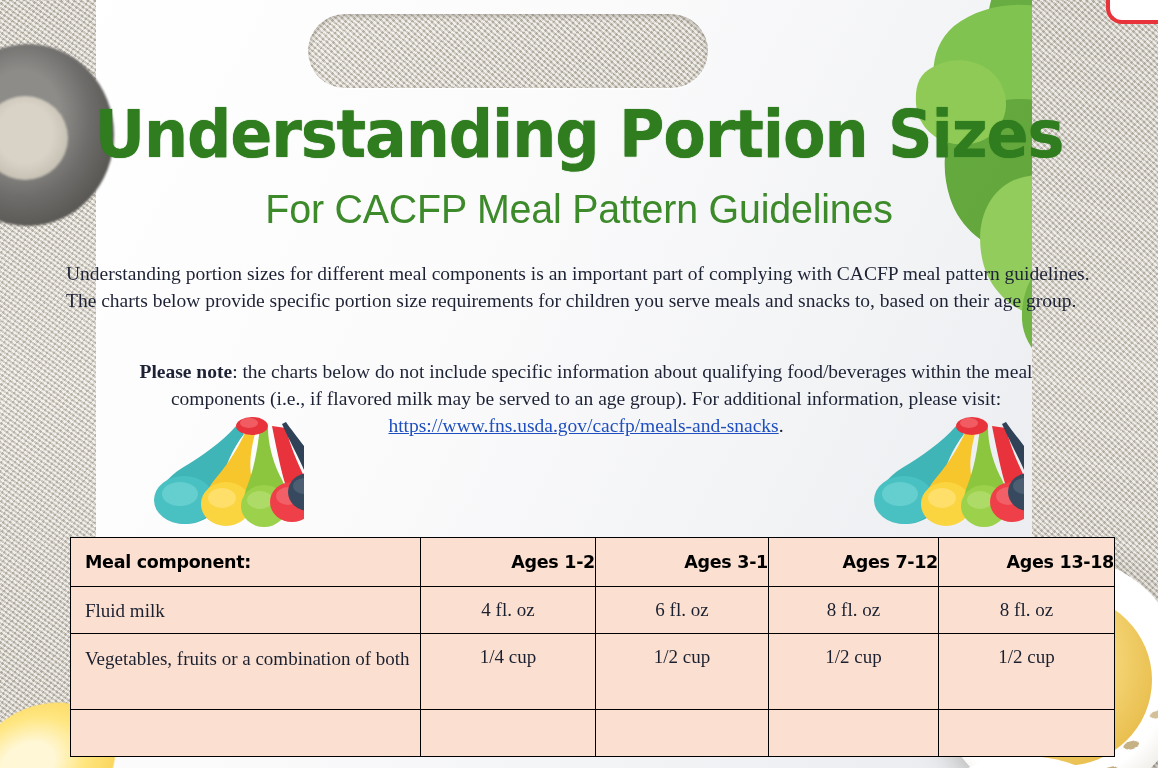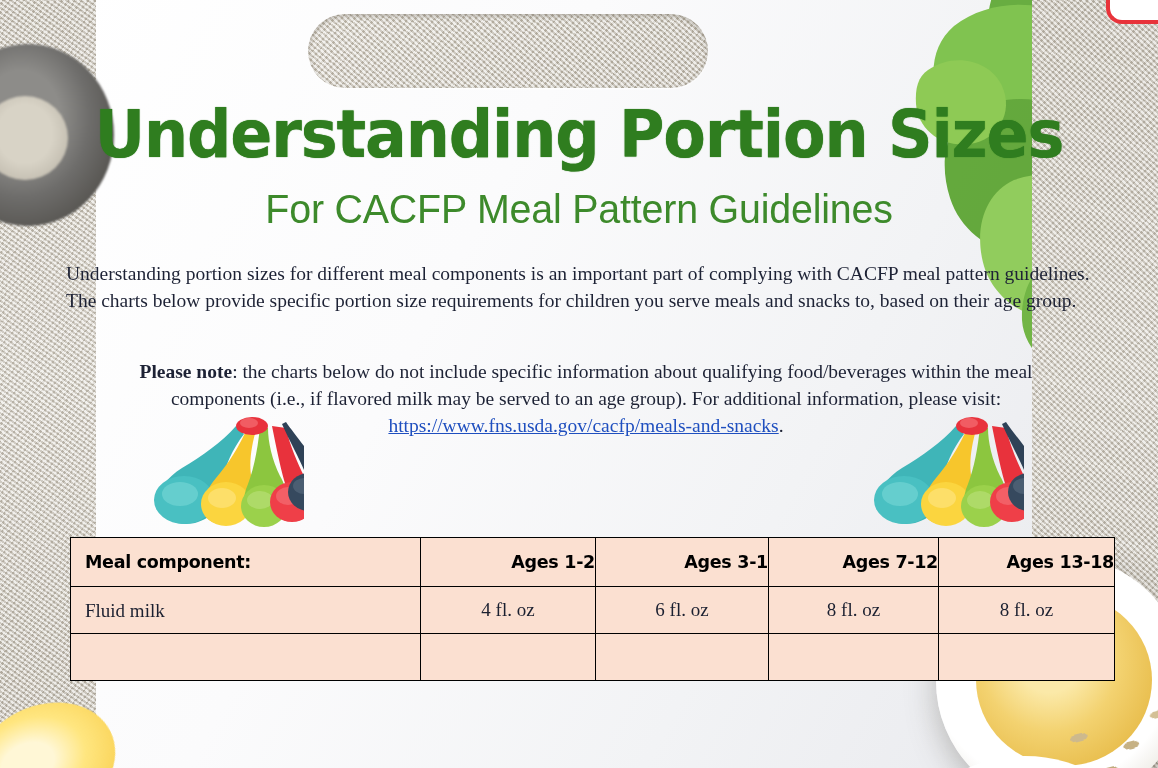--- a/index.html
+++ b/index.html
@@ -326,20 +326,27 @@
         <td class="hdr ctr">Ages 13-18</td>
       </tr>
       <tr>
         <td class="cell lbl">Fluid milk</td>
         <td class="cell ctr">4 fl. oz</td>
         <td class="cell ctr">6 fl. oz</td>
         <td class="cell ctr">8 fl. oz</td>
         <td class="cell ctr">8 fl. oz</td>
       </tr>
       <tr>
+        <td class="cell lbl tall">Vegetables, fruits or a combination of both</td>
+        <td class="cell ctr tall">1/4 cup</td>
+        <td class="cell ctr tall">1/2 cup</td>
+        <td class="cell ctr tall">1/2 cup</td>
+        <td class="cell ctr tall">1/2 cup</td>
+      </tr>
+      <tr>
         <td class="cell lbl"></td>
         <td class="cell ctr"></td>
         <td class="cell ctr"></td>
         <td class="cell ctr"></td>
         <td class="cell ctr"></td>
       </tr>
     </tbody>
   </table>
 
 </div>

